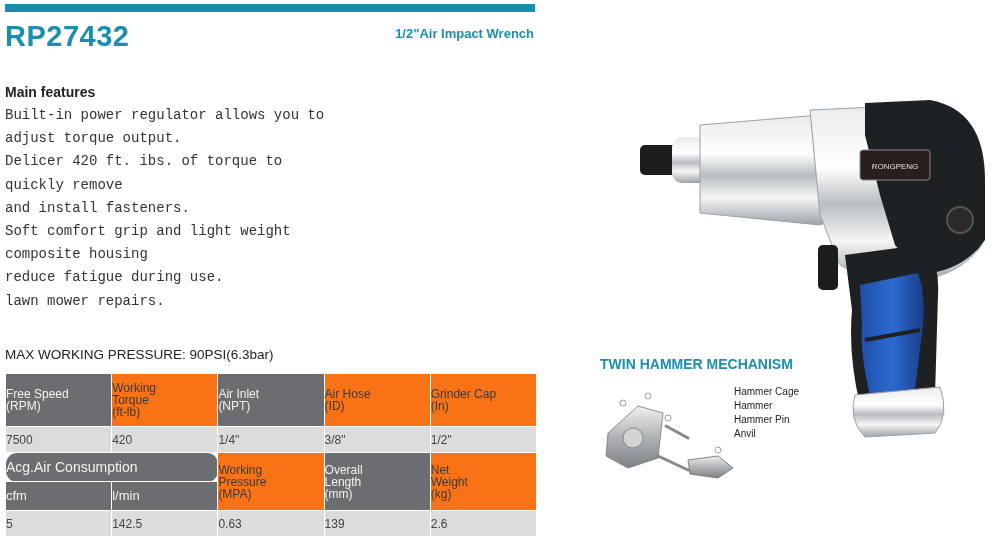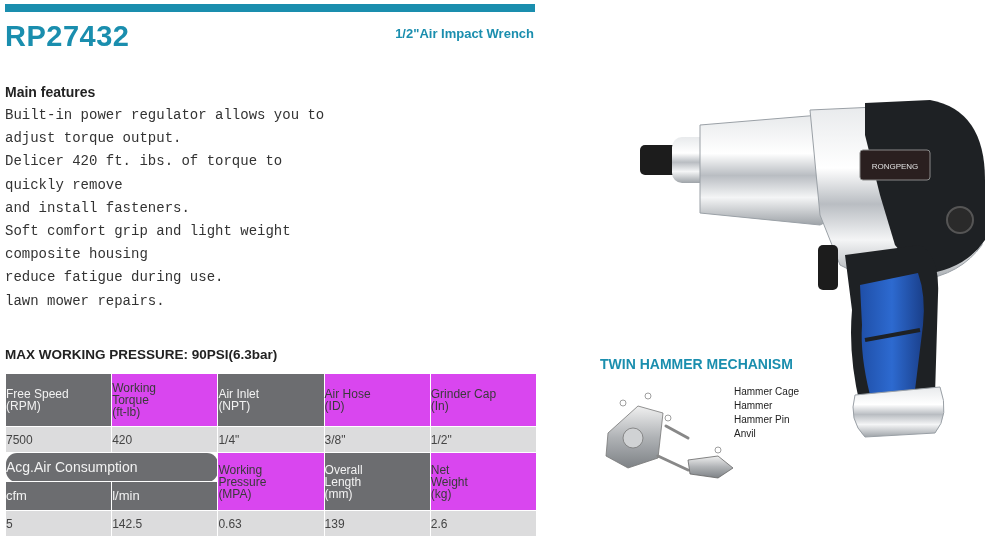--- a/index.html
+++ b/index.html
@@ -3,25 +3,25 @@
 <meta charset="utf-8">
 <style>
   html, body { margin: 0; padding: 0; background: #ffffff; }
   body { width: 1000px; height: 547px; position: relative; overflow: hidden; font-family: "Liberation Sans", sans-serif; color: #222; }
   .topbar { position: absolute; left: 5px; top: 4px; width: 530px; height: 8px; background: #1a8eae; }
   .model { position: absolute; left: 5px; top: 20px; font-size: 29px; font-weight: bold; color: #1a8eae; letter-spacing: 0.5px; }
   .subtitle { position: absolute; right: 466px; top: 26px; font-size: 13px; font-weight: bold; color: #1a8eae; }
   .features { position: absolute; left: 5px; top: 81px; width: 340px; }
   .features .head { font-size: 14px; font-weight: bold; color: #222; line-height: 23px; }
   .features .line { font-size: 14px; color: #333; line-height: 23.2px; font-family: Liberation Mono, monospace; }
-  .pressure { position: absolute; left: 5px; top: 347px; font-size: 13.5px; font-weight: bold; color: #222; }
+  .pressure { position: absolute; left: 5px; top: 347px; font-size: 13.5px; font-weight: normal; color: #222; }
   table.specs { position: absolute; left: 5px; top: 373px; border-collapse: collapse; width: 532px; table-layout: fixed; }
   table.specs td { border: 1.5px solid #ffffff; text-align: left; font-size: 12px; line-height: 12px; padding: 0; }
   .dark { background: #6c6d70; color: #f2f2f2; }
-  .light { background: #d946ef; color: #3a3a3a; }
+  .light { background: #f97316; color: #3a3a3a; }
   .val { background: #dcdcdd; color: #444; height: 25px; }
   .h1 { height: 52px; }
   .sub { height: 28px; font-size: 13px !important; }
   .acg { height: 28px; font-size: 14px !important; border-radius: 11px; }
   .twin-title { position: absolute; left: 600px; top: 356px; font-size: 14px; font-weight: bold; color: #1a8eae; }
   .parts { position: absolute; left: 734px; top: 385px; font-size: 10px; color: #222; line-height: 14px; }
   .mech { position: absolute; left: 598px; top: 388px; width: 140px; height: 100px; }
   .wrench { position: absolute; left: 620px; top: 95px; width: 380px; height: 350px; }
 </style>
 </head>

